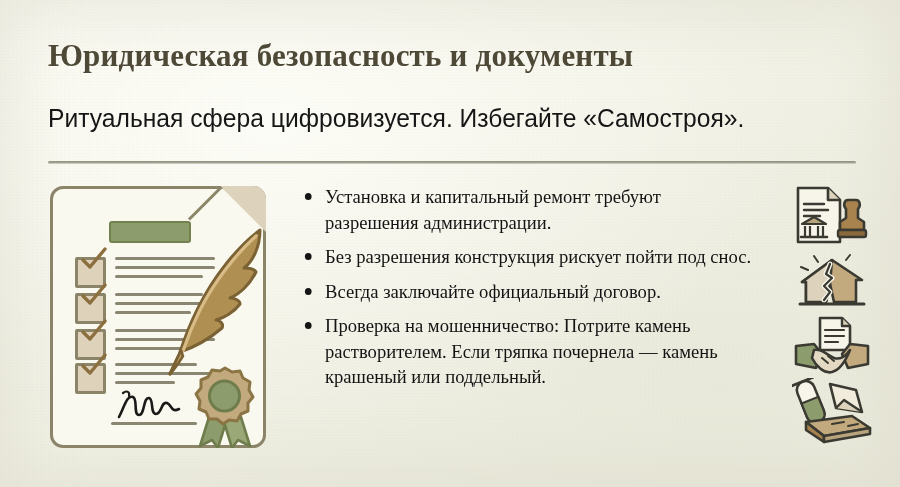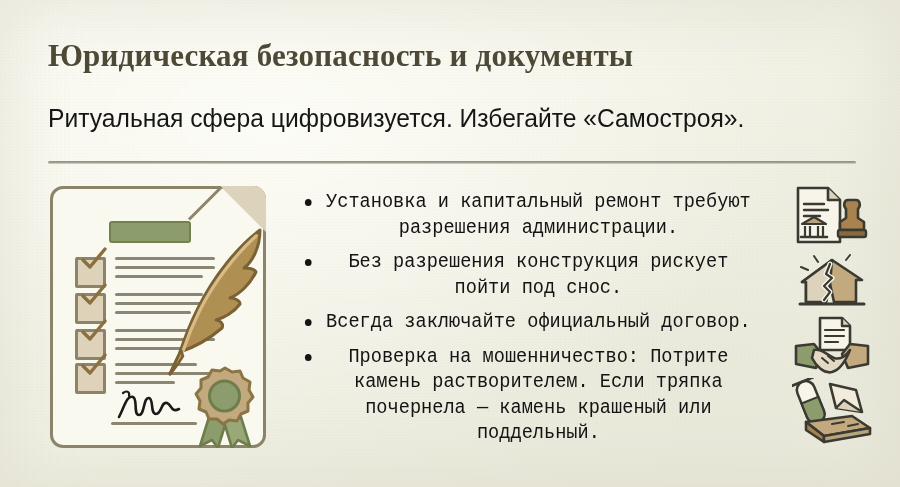--- a/index.html
+++ b/index.html
@@ -9,21 +9,20 @@
     background:#f2f2e6;
     font-family:"Liberation Sans", sans-serif;
   }
   #slide{
     position:relative;width:900px;height:487px;
     background:
       radial-gradient(ellipse at 30% 25%, rgba(255,255,250,0.85) 0%, rgba(255,255,250,0) 60%),
       radial-gradient(ellipse at 80% 80%, rgba(229,229,214,0.6) 0%, rgba(229,229,214,0) 55%),
       linear-gradient(160deg,#f6f6ec 0%,#f1f1e5 45%,#eeeee1 100%);
     box-sizing:border-box;
-    text-align:center;
   }
   
   #grain{
     position:absolute;inset:0;pointer-events:none;opacity:.5;
     background-image:
       repeating-linear-gradient(0deg, rgba(180,178,158,.05) 0 1px, rgba(255,255,255,0) 1px 3px),
       repeating-linear-gradient(90deg, rgba(180,178,158,.045) 0 1px, rgba(255,255,255,0) 1px 4px);
   }
   #vignette{
     position:absolute;inset:0;pointer-events:none;
@@ -85,22 +84,22 @@
     position:absolute;height:3px;background:#8a8672;border-radius:2px;
   }
   .sig{position:absolute;left:64px;top:198px;width:72px;height:34px;}
   .sig-underline{position:absolute;left:58px;top:233px;width:86px;height:2.5px;background:#8a8672;border-radius:2px;}
 
   .quill{position:absolute;left:120px;top:44px;width:110px;height:160px;}
   .seal{position:absolute;left:144px;top:186px;width:74px;height:82px;}
 
   
   .bullets{
-    position:absolute;left:303px;top:190px;width:470px;
-    font-family:Liberation Mono, monospace;
+    position:absolute;left:303px;top:184px;width:470px;
+    font-family:Liberation Serif, serif;
     color:#141414;
   }
   .bullet{
     position:relative;padding-left:23px;
     font-size:19.5px;line-height:25.5px;
     margin-bottom:9px;
     transform:scaleX(.955);transform-origin:left top;
   }
   .bullet .dot{
     position:absolute;left:2px;top:9px;width:7px;height:7px;

